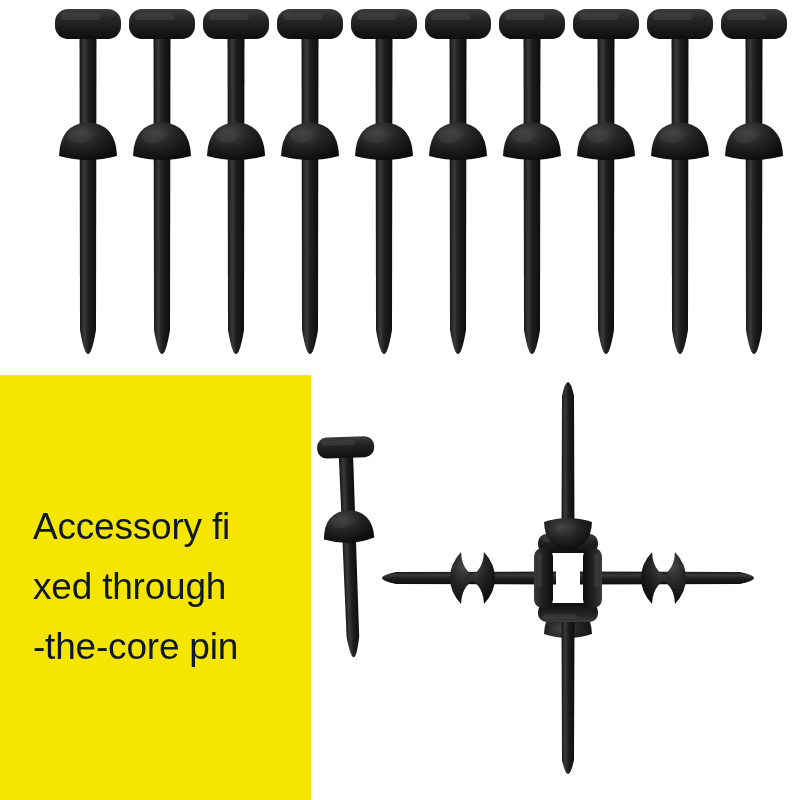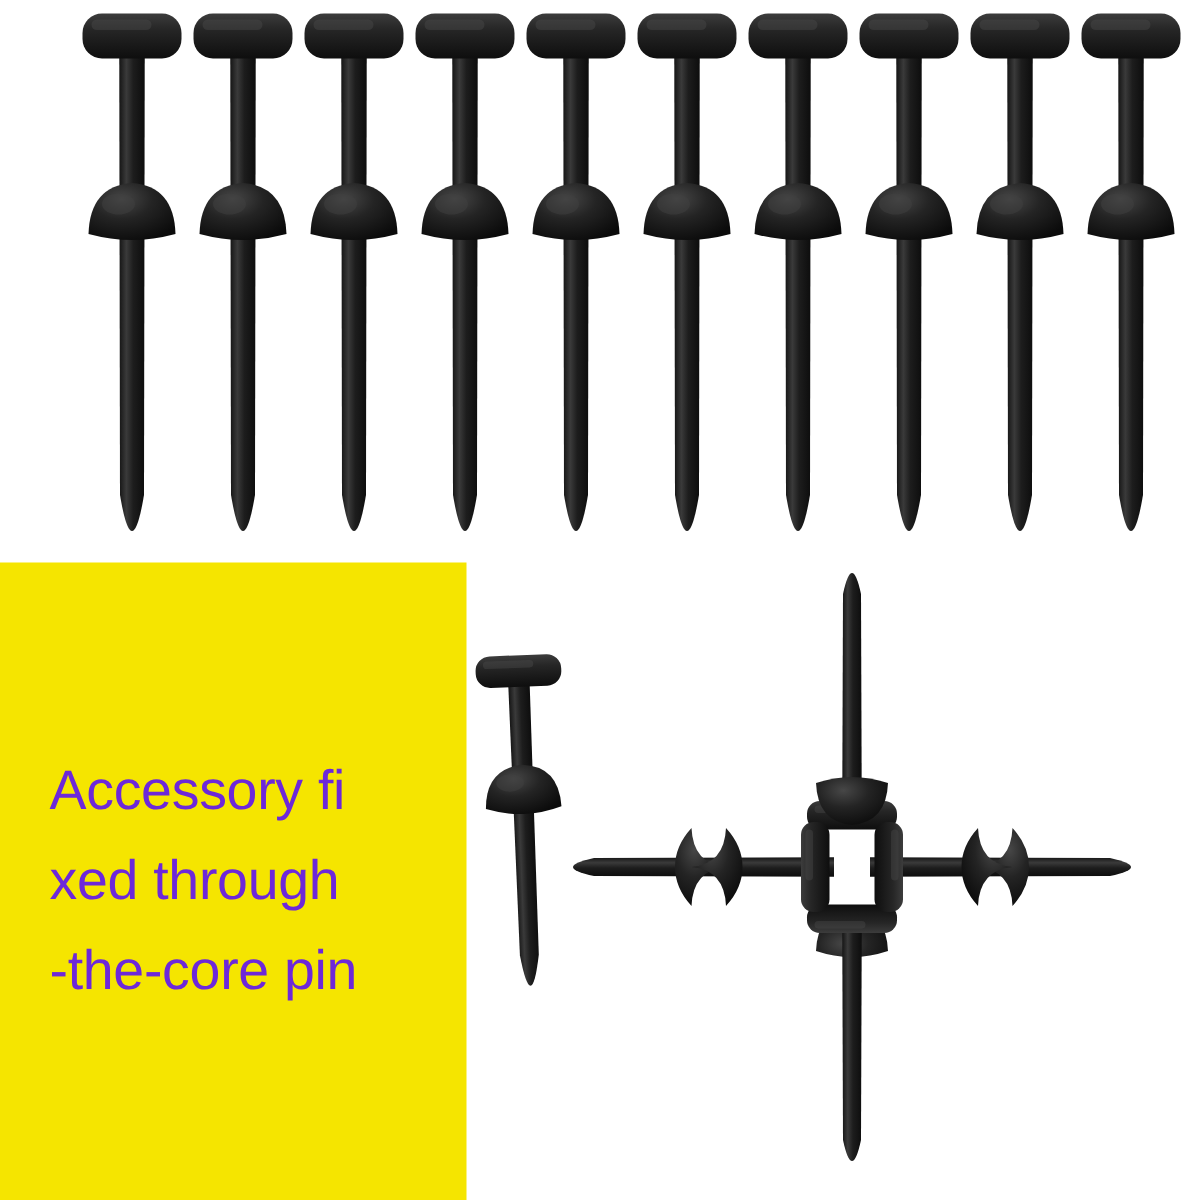--- a/index.html
+++ b/index.html
@@ -167,18 +167,18 @@
 
       <g transform="translate(590,578) scale(-1,1)">
         <use href="#pinCrossH"></use>
         <path d="M -85 -26 Q -84 -2 -62 0 Q -84 2 -85 26 Q -96 14 -96 0 Q -96 -14 -85 -26 Z" fill="url(#gCollar)"></path>
         <path d="M -62 -26 Q -63 -2 -85 0 Q -63 2 -62 26 Q -51 14 -51 0 Q -51 -14 -62 -26 Z" fill="url(#gCollar)"></path>
       </g>
     </g>
   </svg>
 
   <div id="caption-panel" style="background: rgb(245, 229, 0);">
-    <div id="caption-text" style="color: #6d28d9;">Accessory fi
+    <div id="caption-text" style="color: #0f172a;">Accessory fi
 xed through
 -the-core pin</div>
   </div>
 
 </div>
 
 </body></html>

